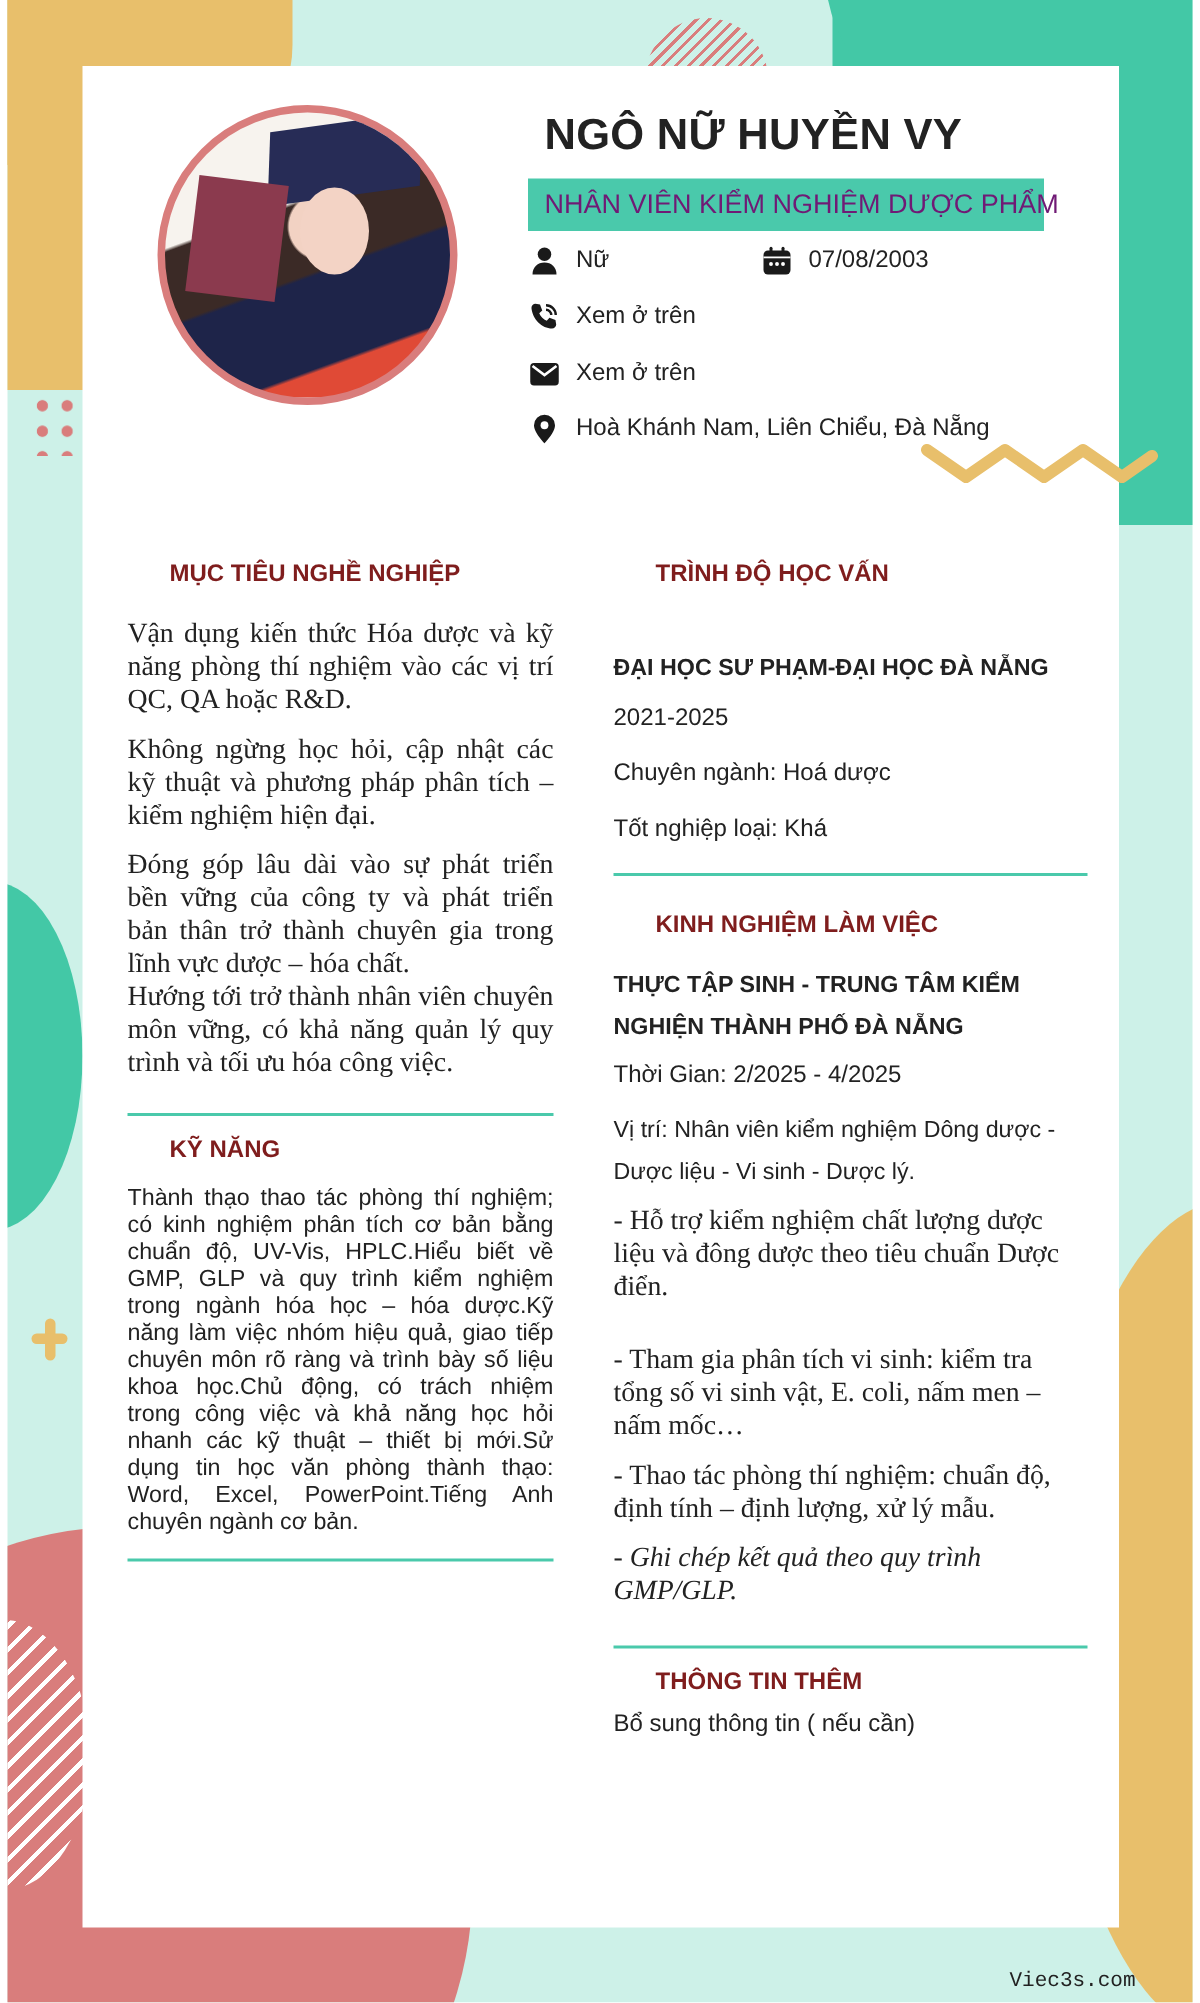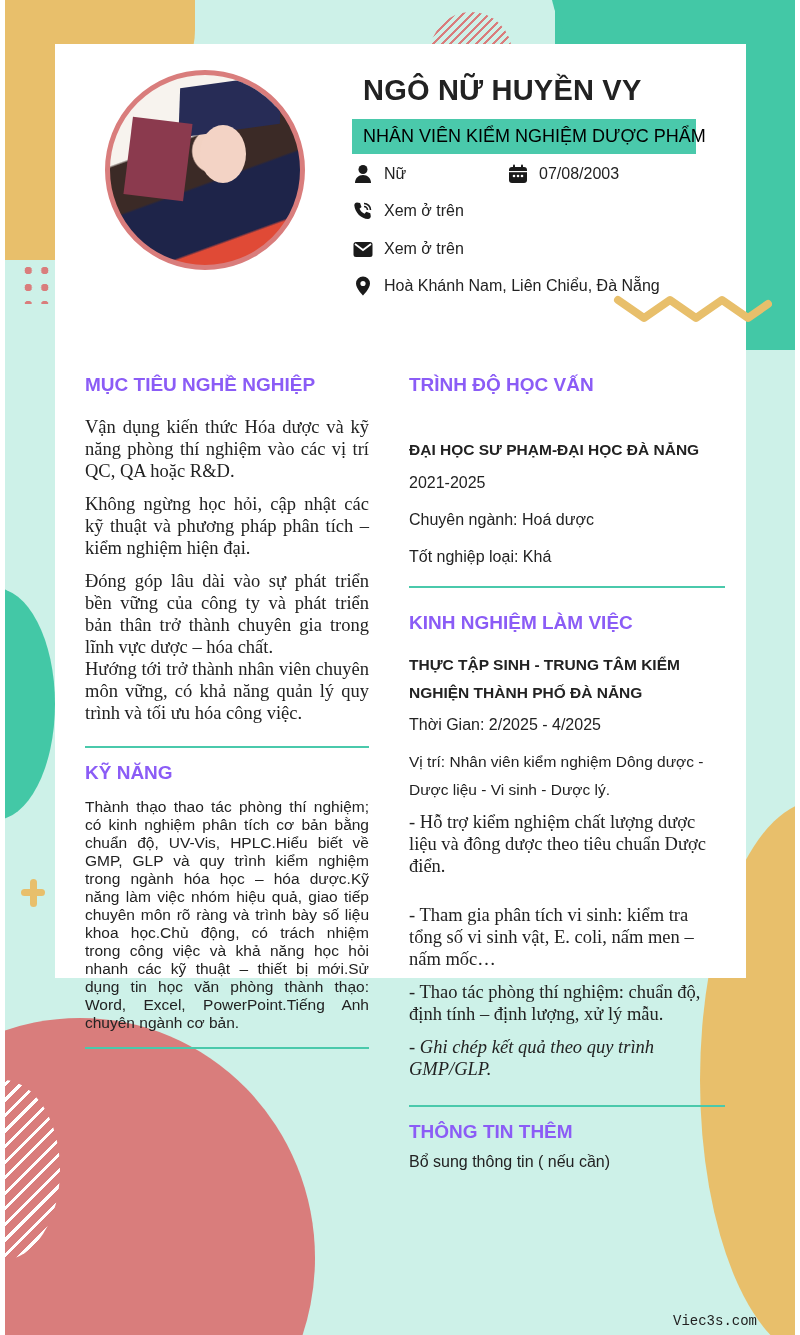--- a/index.html
+++ b/index.html
@@ -20,46 +20,46 @@
     .stripes-left { left: -60px; top: 1080px; width: 115px; height: 180px; border-radius: 50%;
       background: repeating-linear-gradient(135deg, #ffffff 0 3px, transparent 3px 11px); }
     .dots { left: 15px; top: 262px; width: 110px; height: 42px;
       background-image: radial-gradient(circle, #d97d7c 3.5px, transparent 4px);
       background-size: 16.5px 17px; }
     .plus { left: 16px; top: 879px; width: 24px; height: 28px; }
     .plus::before, .plus::after { content: ""; position: absolute; background: #e8bf6b; border-radius: 4px; }
     .plus::before { left: 9px; top: 0; width: 7px; height: 28px; }
     .plus::after { left: 0; top: 10px; width: 24px; height: 7px; }
 
-    .card { position: absolute; left: 55px; top: 44px; width: 691px; height: 934px; background: #ffffff; }
+    .card { position: absolute; left: 55px; top: 44px; width: 691px; height: 1241px; background: #ffffff; }
 
     .zigzag { position: absolute; left: 612px; top: 294px; width: 160px; height: 30px; z-index: 3; }
 
     .avatar { position: absolute; left: 50px; top: 26px; width: 200px; height: 200px; border-radius: 50%;
       border: 5px solid #d97d7c; overflow: hidden;
       background: radial-gradient(circle at 55% 40%, #f2d2c3 0 14%, transparent 15%),
                   linear-gradient(160deg, #f7f3ee 0 35%, #3b2a26 36% 55%, #1e2449 56% 80%, #e04a36 81%); }
     .avatar .cap { position: absolute; left: 70px; top: 6px; width: 100px; height: 50px; background: #272c56; transform: skewX(-10deg) rotate(-8deg); }
     .avatar .diploma { position: absolute; left: 18px; top: 45px; width: 60px; height: 78px; background: #8b3a4e; transform: rotate(7deg); }
     .avatar .face { position: absolute; left: 90px; top: 50px; width: 46px; height: 58px; border-radius: 50%; background: #f3d3c5; }
     .avatar .hair { position: absolute; left: 74px; top: 38px; width: 80px; height: 110px; border-radius: 40% 40% 30% 30%; background: #4a2e25; z-index: -1; }
 
     .name { position: absolute; left: 308px; top: 30px; font-size: 29px; font-weight: bold; color: #222; letter-spacing: 0.2px; }
-    .title-badge { position: absolute; left: 297px; top: 75px; width: 344px; height: 35px; background: #4ac9ab; color: #000000;
+    .title-badge { position: absolute; left: 297px; top: 75px; width: 344px; height: 35px; background: #4ac9ab; color: #701a75;
       font-size: 18px; line-height: 35px; padding-left: 11px; white-space: nowrap; }
 
     .contact { position: absolute; font-size: 16px; color: #222; display: flex; align-items: center; }
     .contact .ico { width: 20px; height: 20px; margin-right: 11px; display: inline-flex; align-items: center; justify-content: center; }
     .contact svg { width: 20px; height: 20px; fill: #1a1a1a; }
 
     .col { position: absolute; }
     .col-left { left: 30px; top: 330px; width: 284px; }
     .col-right { left: 354px; top: 330px; width: 316px; }
 
-    .sec-title { font-size: 19px; font-weight: bold; color: #8b5cf6; }
+    .sec-title { font-size: 16px; font-weight: bold; color: #7f1d1d; margin-left: 28px; }
     .serif-p { font-family: "Liberation Serif", serif; font-size: 18.5px; line-height: 22px; color: #222; text-align: justify; }
     .sans-p { font-size: 15.5px; line-height: 18px; color: #222; text-align: justify; }
     .divider { height: 2px; background: #4ac9ab; }
     .line { font-size: 16px; color: #222; }
     .bold-line { font-size: 15.5px; font-weight: bold; color: #222; line-height: 28px; }
 
     .watermark { position: absolute; left: 673px; top: 1313px; font-family: "Liberation Mono", monospace; font-size: 14px; color: #222; }
   </style>
 </head>
 <body>

